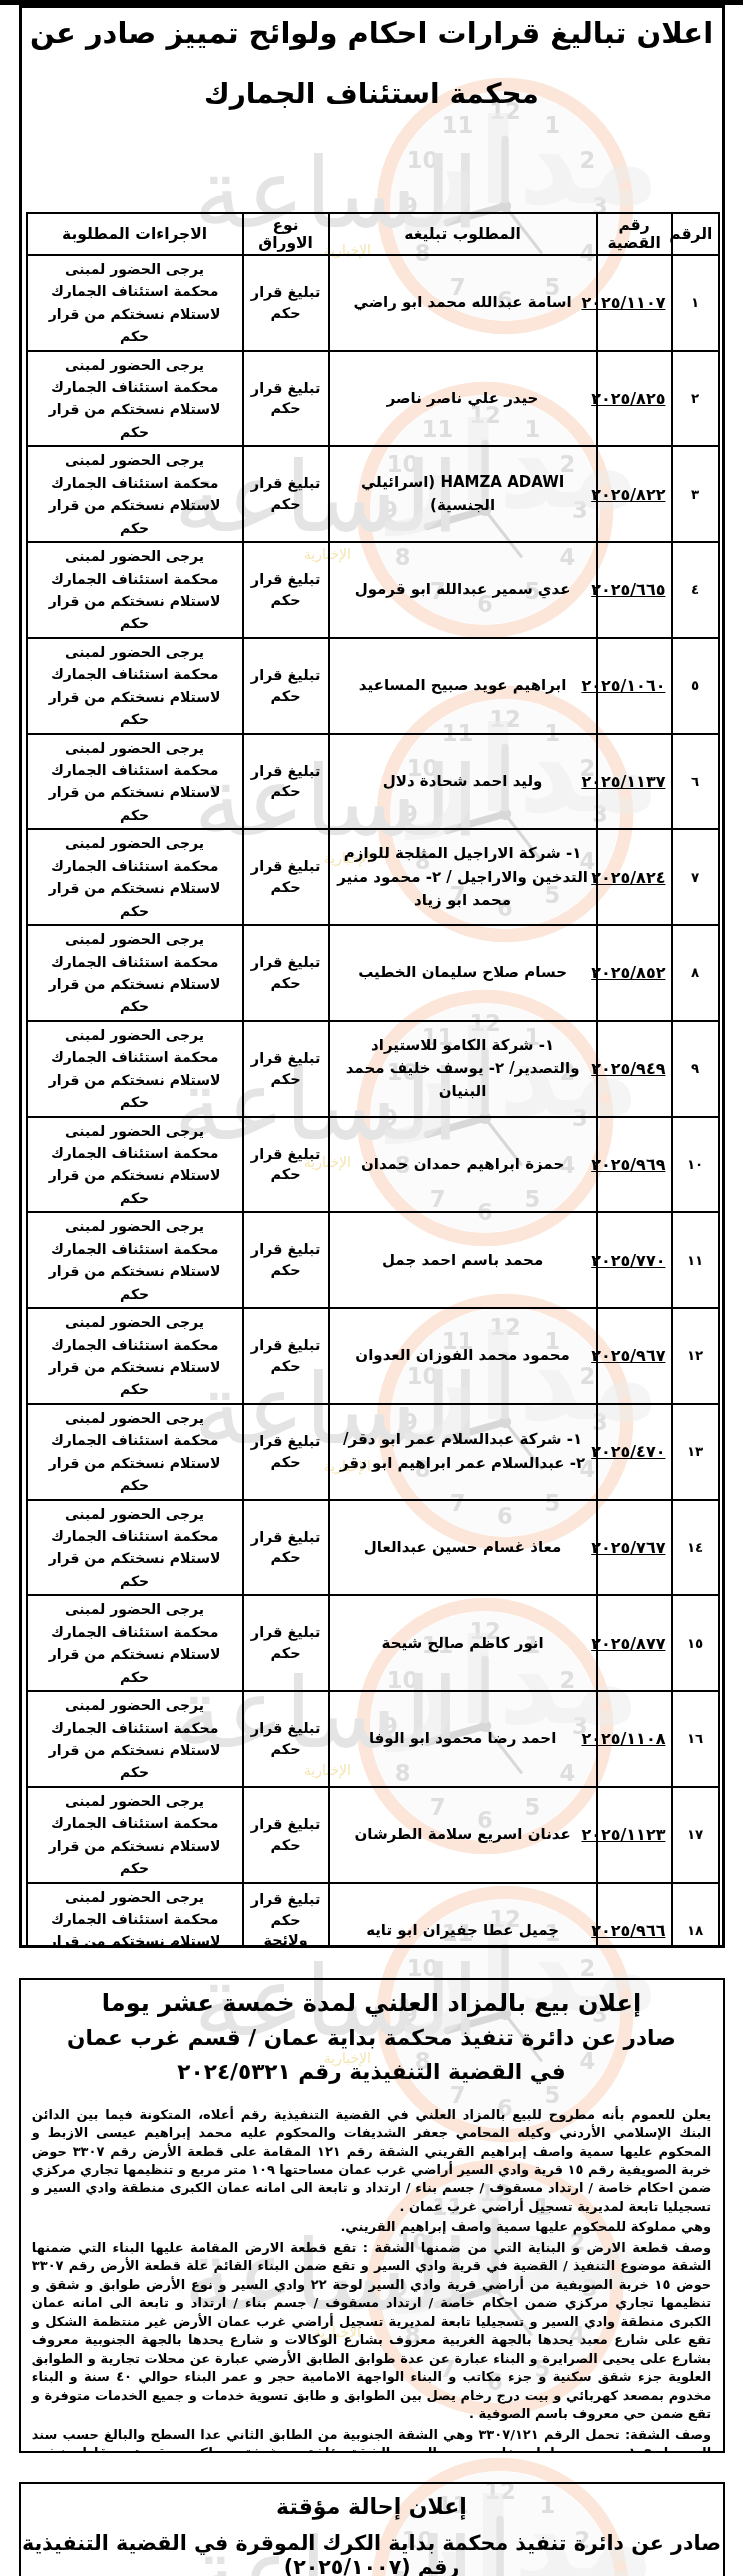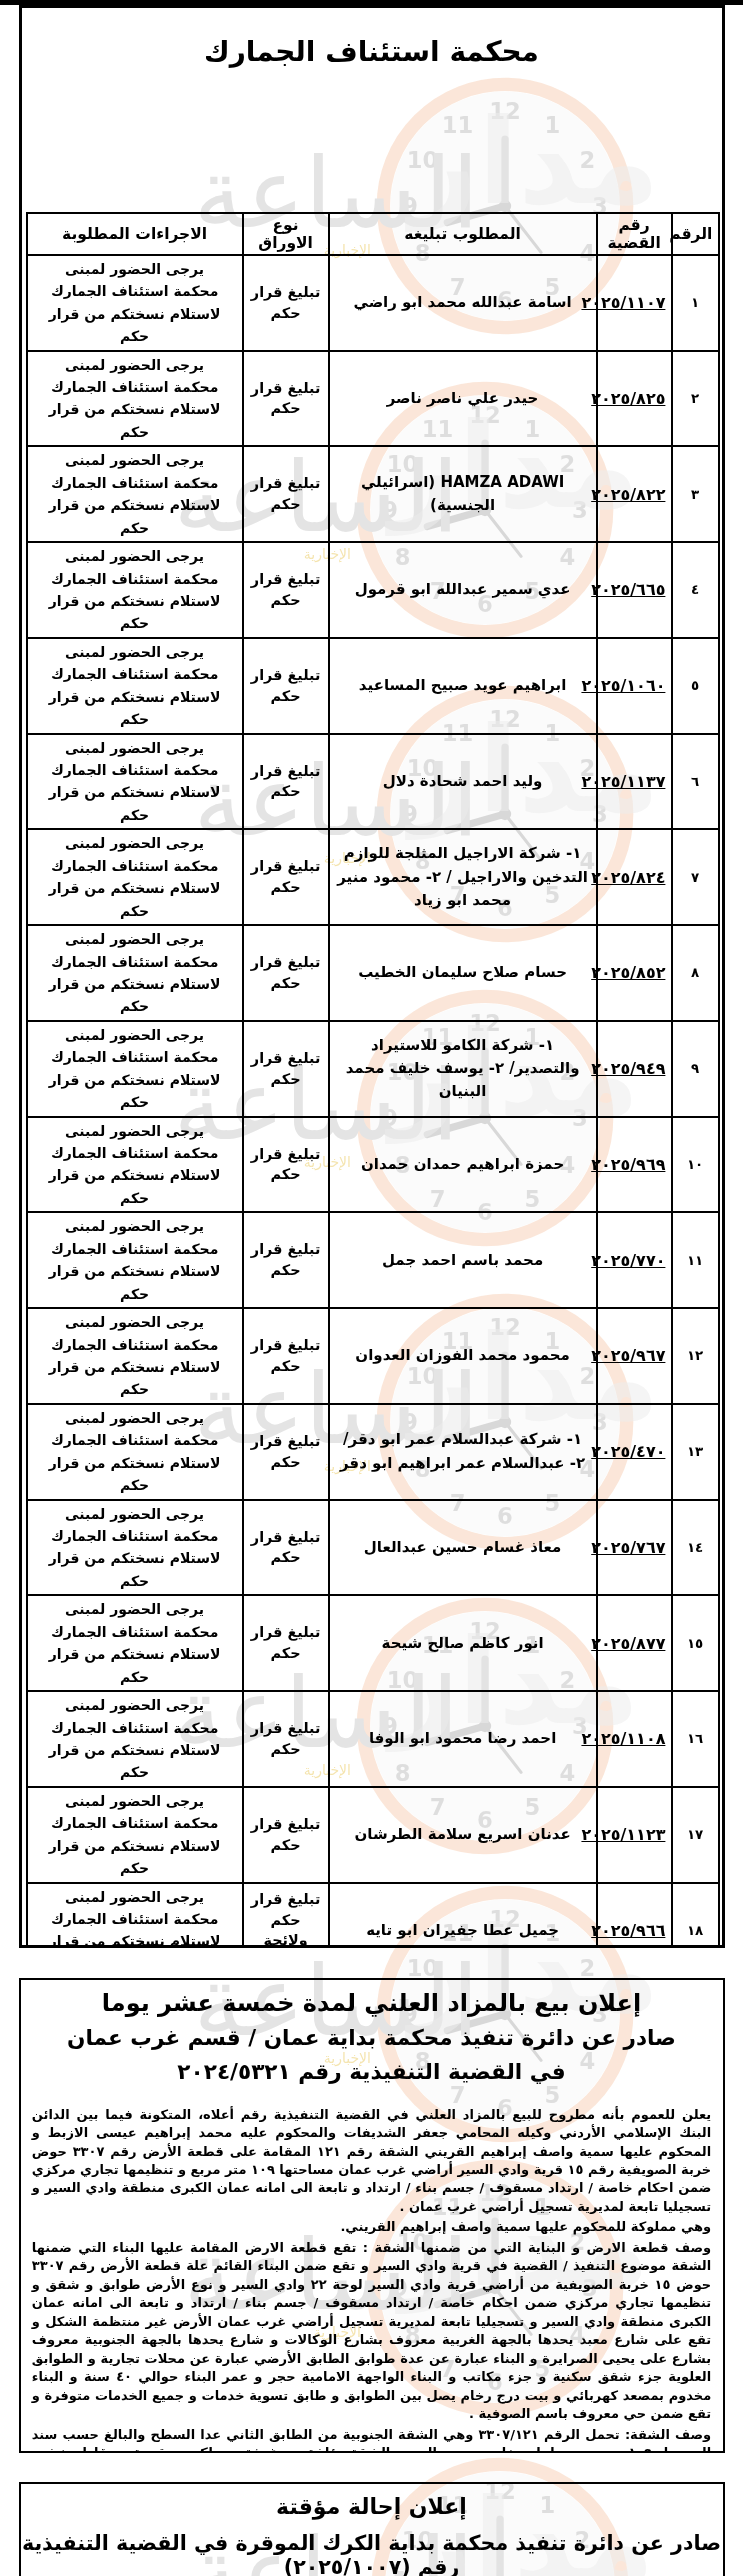--- a/index.html
+++ b/index.html
@@ -337,20 +337,21 @@
       <circle cx="260" cy="260" r="12" fill="#9a9a9a"></circle>
     </svg>
     <div class="brand">الساعة</div>
     <div class="brand2">مدار</div>
 
   </div>
   </div>
 
 <div class="box" id="box1">
   <div class="main-title">
+    <div class="t1">اعلان تباليغ قرارات احكام ولوائح تمييز صادر عن</div>
     <div class="t2">محكمة استئناف الجمارك</div>
   </div>
 
   <table class="cases">
     <colgroup>
       <col style="width:47px">
         <col style="width:75px">
         <col style="width:268px">
         <col style="width:86px">
         <col style="width:216px">

